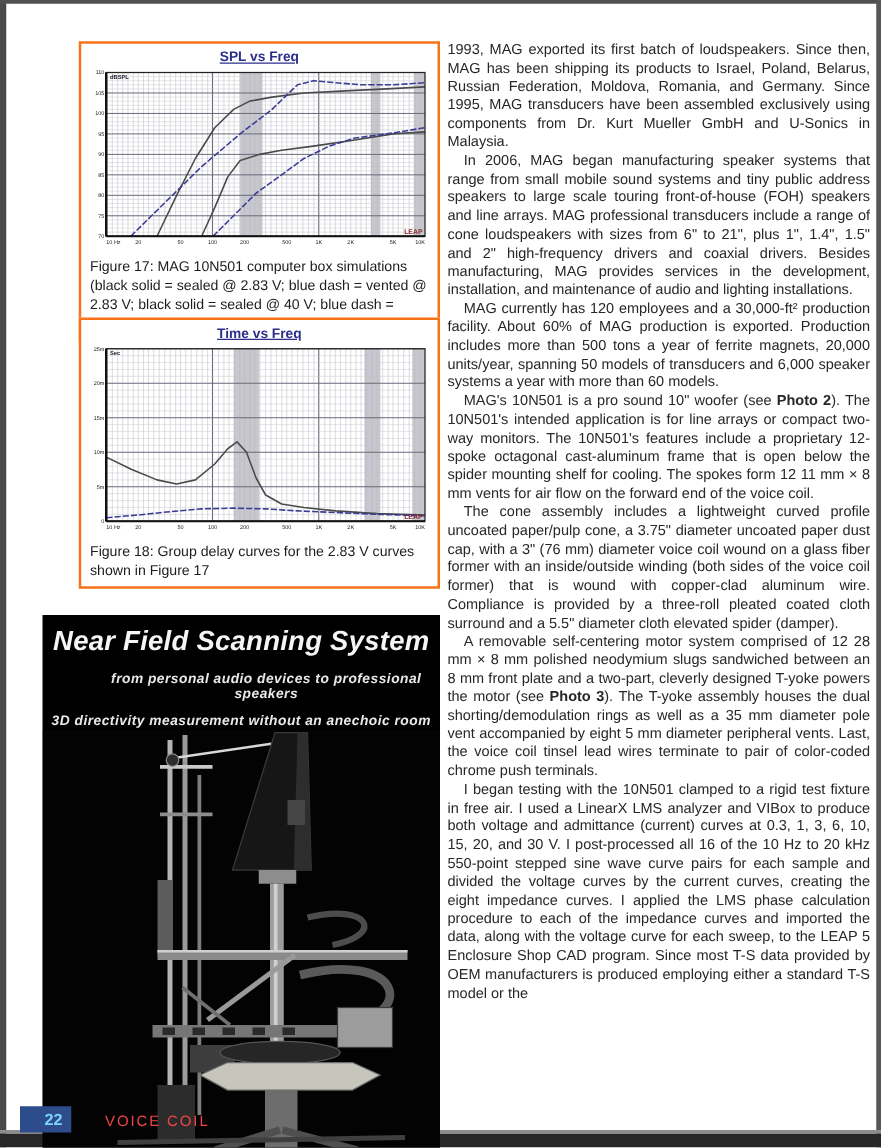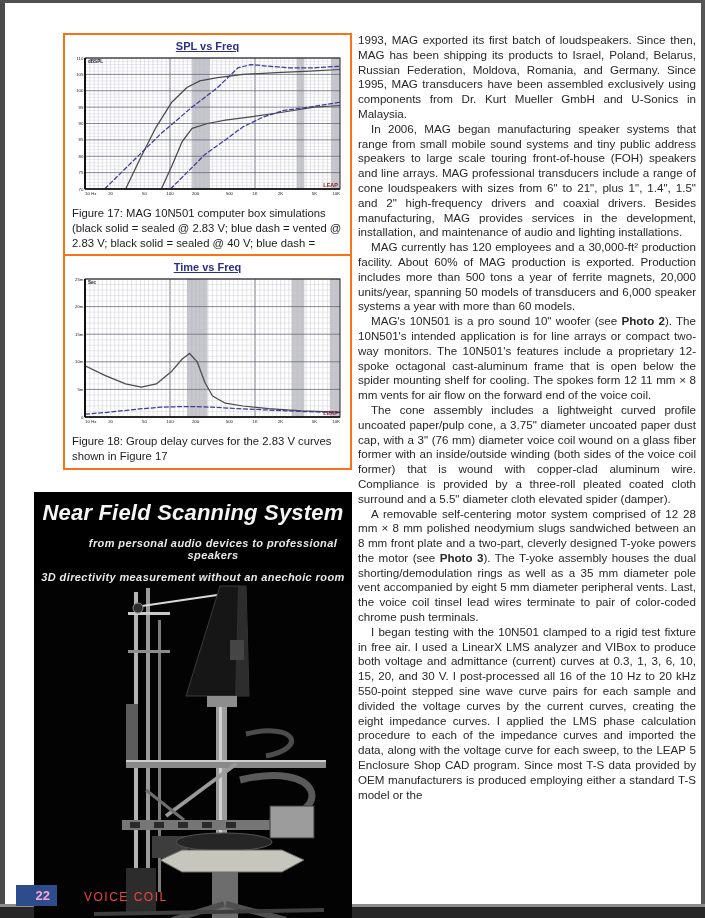--- a/index.html
+++ b/index.html
@@ -36,21 +36,21 @@
           font-size:19px;letter-spacing:1px;z-index:2;}
 
   
   .article{position:absolute;left:358px;top:33px;width:338px;height:848px;overflow:hidden;}
   .article p{margin:0;text-align:justify;font-size:11.6px;line-height:14.8px;color:#272727;}
   .article p.ind{text-indent:13px;}
   .article b{font-weight:bold;}
 
   
   .page-num{position:absolute;left:16px;top:885px;width:41px;height:21px;background:#2d4c8b;
-            color:#f9a8d4;font-weight:bold;font-size:13px;line-height:21px;text-align:right;
+            color:#7dd3fc;font-weight:bold;font-size:13px;line-height:21px;text-align:right;
             padding-right:7px;box-sizing:border-box;}
   .brand{position:absolute;left:84px;top:890px;font-size:12px;color:#ef4444;letter-spacing:1.5px;}
 </style>
 </head>
 <body>
 
 <div class="edge edge-left"></div>
 <div class="edge edge-top"></div>
 <div class="edge edge-right"></div>
 <div class="edge edge-bottom-light"></div>

